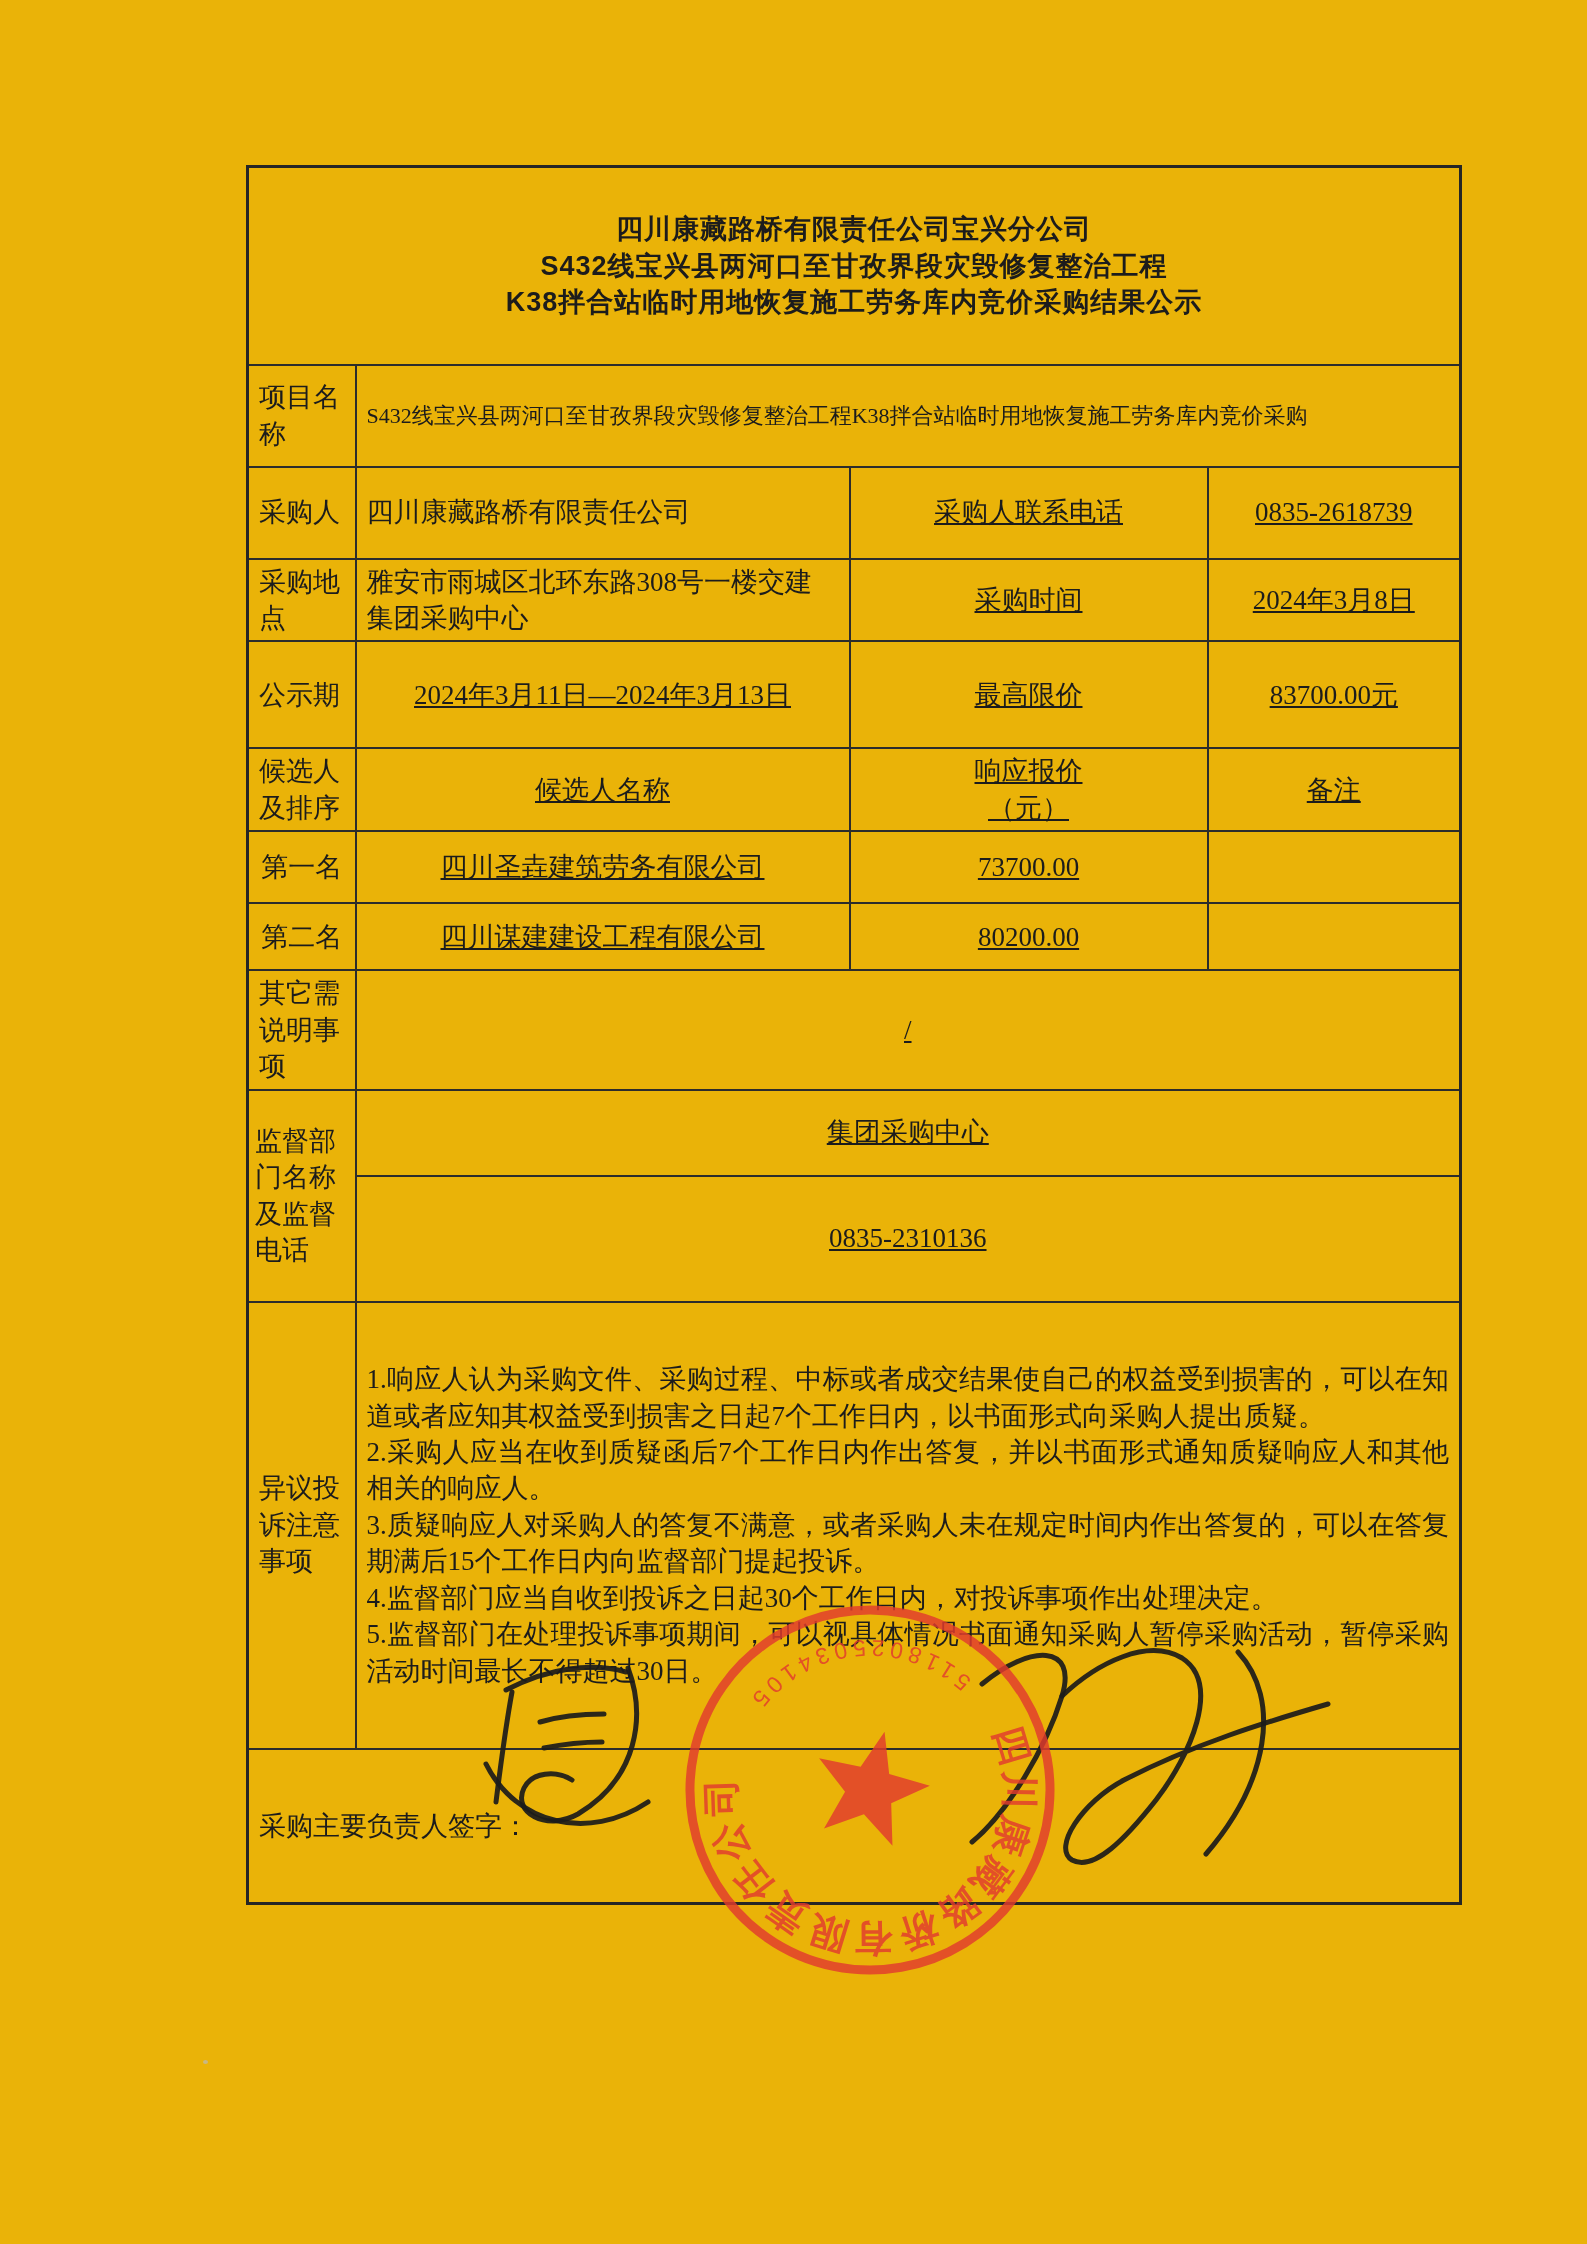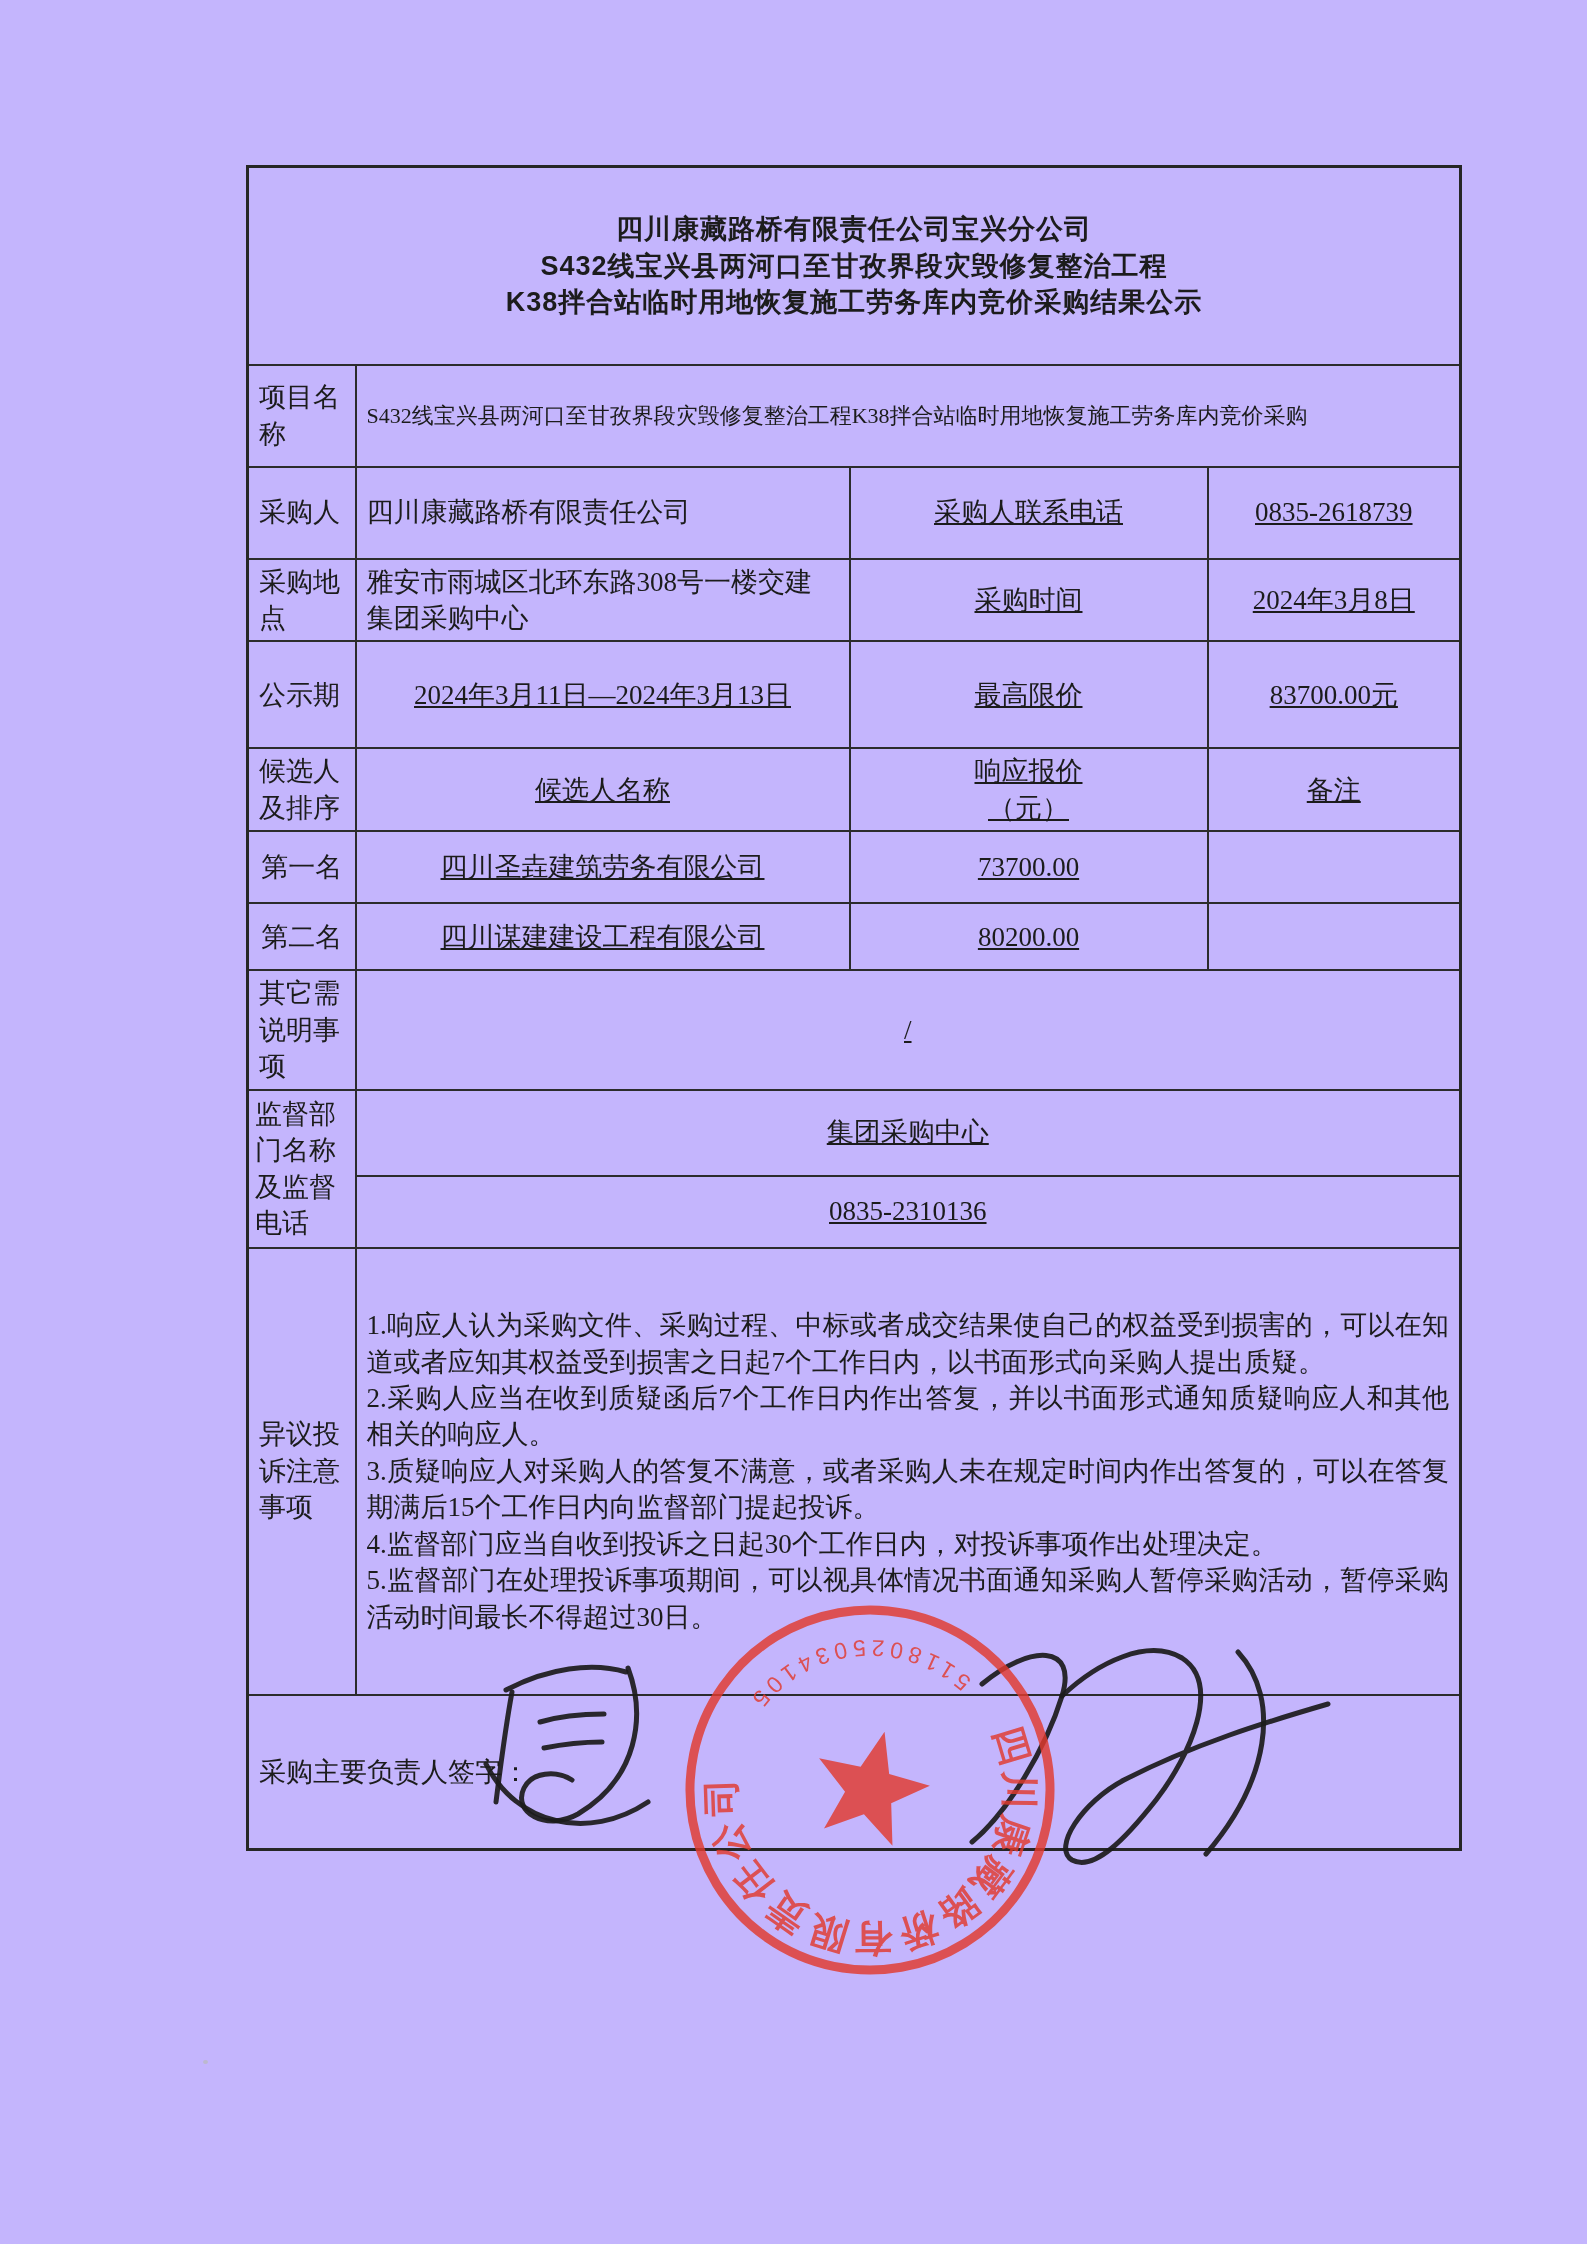--- a/index.html
+++ b/index.html
@@ -1,36 +1,36 @@
 <!DOCTYPE html>
 <html><head>
 <meta charset="utf-8">
 <style>
   html,body { margin:0; padding:0; background:#9a9a9a; }
   .page {
     position:relative; width:1587px; height:2244px; margin:0 auto;
-    background:#c4b5fd; overflow:hidden;
+    background:#eab308; overflow:hidden;
     font-family:"Liberation Serif", serif; color:#1c1c1c;
   }
   table.doc {
     position:absolute; left:246px; top:165px; width:1213px;
     border-collapse:collapse; table-layout:fixed;
     border:3px solid #262626;
   }
   table.doc td {
     border:2px solid #2c2c2c; padding:4px 10px;
     font-size:27px; line-height:1.35; vertical-align:middle;
     word-break:break-all; overflow:hidden;
   }
   tr.h-title  { height:198px; }
   tr.h-r2 { height:102px;margin-top:25px; }  tr.h-r3 { height:92px; }
   tr.h-r4 { height:82px; }  tr.h-r5 { height:107px; }
   tr.h-r6 { height:80px; }  tr.h-r7 { height:72px; }
   tr.h-r8 { height:67px; }  tr.h-r9 { height:97px; }
-  tr.h-r10 { height:86px; } tr.h-r11 { height:72px; }
+  tr.h-r10 { height:86px; } tr.h-r11 { height:126px; }
   tr.h-r12 { height:447px; } tr.h-r13 { height:155px; }
   td.title-cell {
     text-align:center; font-family:"Liberation Sans", sans-serif;
     font-weight:bold; font-size:34px; line-height:1.6; letter-spacing:1px;
   }
   td.lbl  { text-align:left; padding:4px 4px 4px 8px; }
   td.rank { text-align:center; }
   td.c { text-align:center;text-decoration:underline; }
   td.l { text-align:left; }
   td.pre { white-space:pre-line; }

